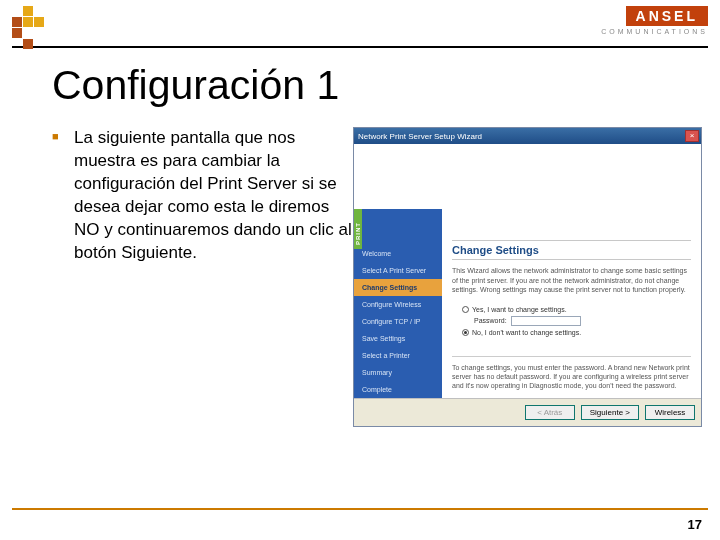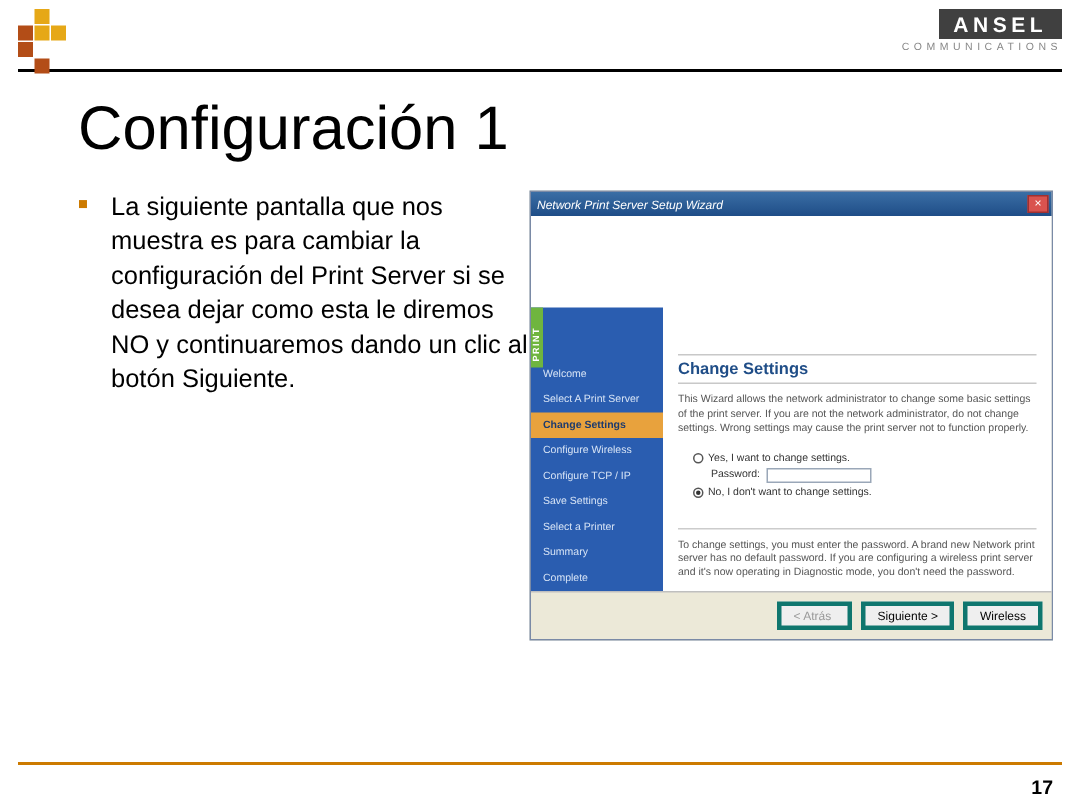--- a/index.html
+++ b/index.html
@@ -26,21 +26,21 @@
     gap: 1px;
   }
   .sq { width: 10px; height: 10px; }
   .brand {
     position: absolute;
     right: 0;
     top: 6px;
     text-align: right;
   }
   .brand-box {
-    background: #404040;
+    background: #c2410c;
     color: #fff;
     font-weight: bold;
     letter-spacing: 3px;
     font-size: 14px;
     padding: 2px 10px;
     display: inline-block;
   }
   .brand-sub {
     font-size: 7px;
     letter-spacing: 3px;
@@ -89,21 +89,21 @@
     font-family: Tahoma, Arial, sans-serif;
   }
   .titlebar {
     background: linear-gradient(#3a6ea5, #1f4d87);
     color: #fff;
     display: flex;
     align-items: center;
     height: 16px;
     padding: 0 2px 0 4px;
   }
-  .titlebar-text { flex: 1; font-size: 8px; font-style: italic; }
+  .titlebar-text { flex: 1; font-size: 8px; }
   .close-btn {
     width: 14px; height: 12px;
     background: #d9534f;
     border: 1px solid #a03030;
     color: #fff;
     font-size: 8px;
     line-height: 9px;
     text-align: center;
     cursor: pointer;
   }
@@ -180,24 +180,25 @@
     background: #ece9d8;
     border-top: 1px solid #bfbfbf;
     padding: 6px;
     display: flex;
     justify-content: flex-end;
     gap: 6px;
   }
   .wbtn {
     font-size: 8px;
     padding: 2px 8px;
-    border: 3px solid #0f766e;
+    border: 1px solid #0f766e;
     background: #efefef;
     cursor: pointer;
     min-width: 50px;
+    text-align: center;
   }
   .wbtn.disabled { color: #999; cursor: default; }
   .page-num {
     position: absolute;
     right: 18px;
     bottom: 8px;
     font-size: 13px;
     font-weight: bold;
     margin-left: 10px;
   }

